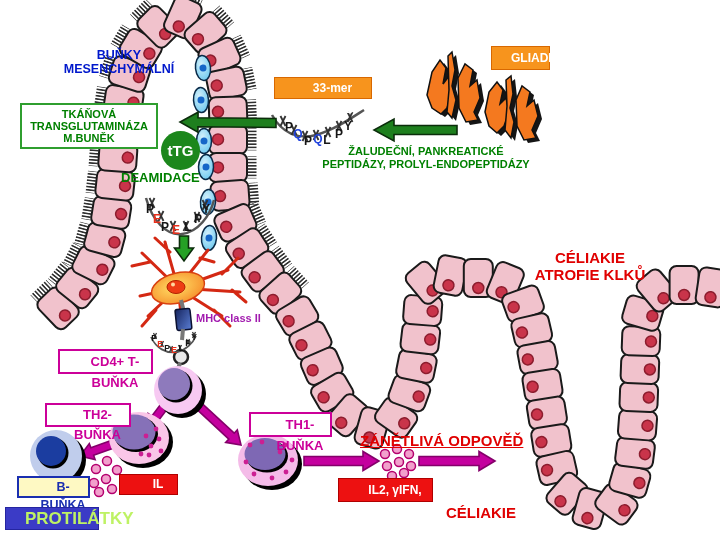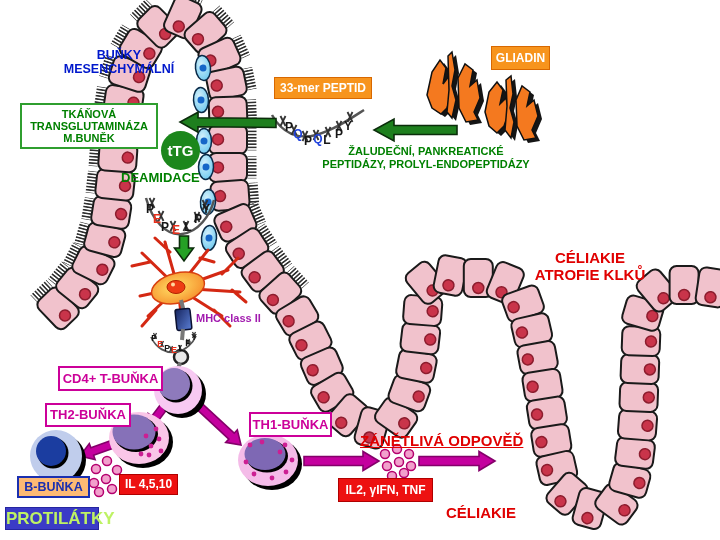--- a/index.html
+++ b/index.html
@@ -4,25 +4,25 @@
 <style>
   html,body{margin:0;padding:0;background:#ffffff;}
   .stage{position:relative;width:720px;height:540px;background:#ffffff;overflow:hidden;
          font-family:"Liberation Sans", sans-serif;}
   .stage svg{position:absolute;left:0;top:0;}
   .lbl{position:absolute;font-weight:bold;white-space:nowrap;line-height:1.15;}
   .center{text-align:center;}
   .blue-lbl{color:#0018cc;font-size:12.5px;}
   .green-lbl{color:#008000;}
   .red-lbl{color:#e00000;font-size:15px;}
-  .box{position:absolute;box-sizing:border-box;font-weight:bold;text-align:center;}
+  .box{position:absolute;box-sizing:border-box;font-weight:bold;text-align:center;padding-left:19px;}
   .wbox-green{background:#ffffff;border:2px solid #2f9e2f;color:#008000;font-size:11px;padding:3px 2px;}
   .obox{background:#f7941d;border:1px solid #d86800;color:#ffffff;font-size:12px;}
   .mbox{background:#ffffff;border:2px solid #cc0099;color:#cc0099;font-size:13px;}
-  .nbox{background:#fdba74;border:2px solid #1a2fb0;color:#1a2fb0;font-size:12.5px;}
+  .nbox{background:#fef9c3;border:2px solid #1a2fb0;color:#1a2fb0;font-size:12.5px;}
   .rbox{background:#ed1111;border:1px solid #b00000;color:#ffffff;font-size:12px;}
   .ibox{background:#3b3bc6;border:1px solid #2525a0;color:#bef264;font-size:17px;}
   .mhc-lbl{position:absolute;color:#a21caf;font-size:11px;font-weight:700;white-space:nowrap;}
   .pepch{font-family:"Liberation Sans",sans-serif;font-weight:bold;text-anchor:middle;}
   .ttg-circle-text{fill:#ffffff;font-size:15px;font-weight:bold;text-anchor:middle;}
 </style>
 </head>
 <body>
 
 <div class="stage">
@@ -559,21 +559,21 @@
   <div>PEPTIDÁZY, PROLYL-ENDOPEPTIDÁZY</div>
 </div>
 
 <div class="lbl red-lbl center" style="left:530px;top:249px;width:120px;">
   <div>CÉLIAKIE</div>
   <div>ATROFIE KLKŮ</div>
 </div>
 
 <div class="mhc-lbl" style="left:196px;top:312px;">MHC class II</div>
 
-<div class="box mbox" style="left:58px;top:366px;width:105px;height:25px;line-height:21px;">CD4+ T-BUŇKA</div>
+<div class="box mbox" style="left:58px;top:349px;width:95px;height:25px;line-height:21px;">CD4+ T-BUŇKA</div>
 
 <div class="box mbox" style="left:45px;top:403px;width:86px;height:24px;line-height:20px;">TH2-BUŇKA</div>
 
 <div class="box mbox" style="left:249px;top:412px;width:83px;height:25px;line-height:21px;">TH1-BUŇKA</div>
 
 <div class="box nbox" style="left:17px;top:476px;width:73px;height:22px;line-height:18px;">B-BUŇKA</div>
 
 <div class="box rbox" style="left:119px;top:474px;width:59px;height:21px;line-height:19px;">IL 4,5,10</div>
 
 <div class="box ibox" style="left:5px;top:507px;width:94px;height:23px;line-height:21px;">PROTILÁTKY</div>

